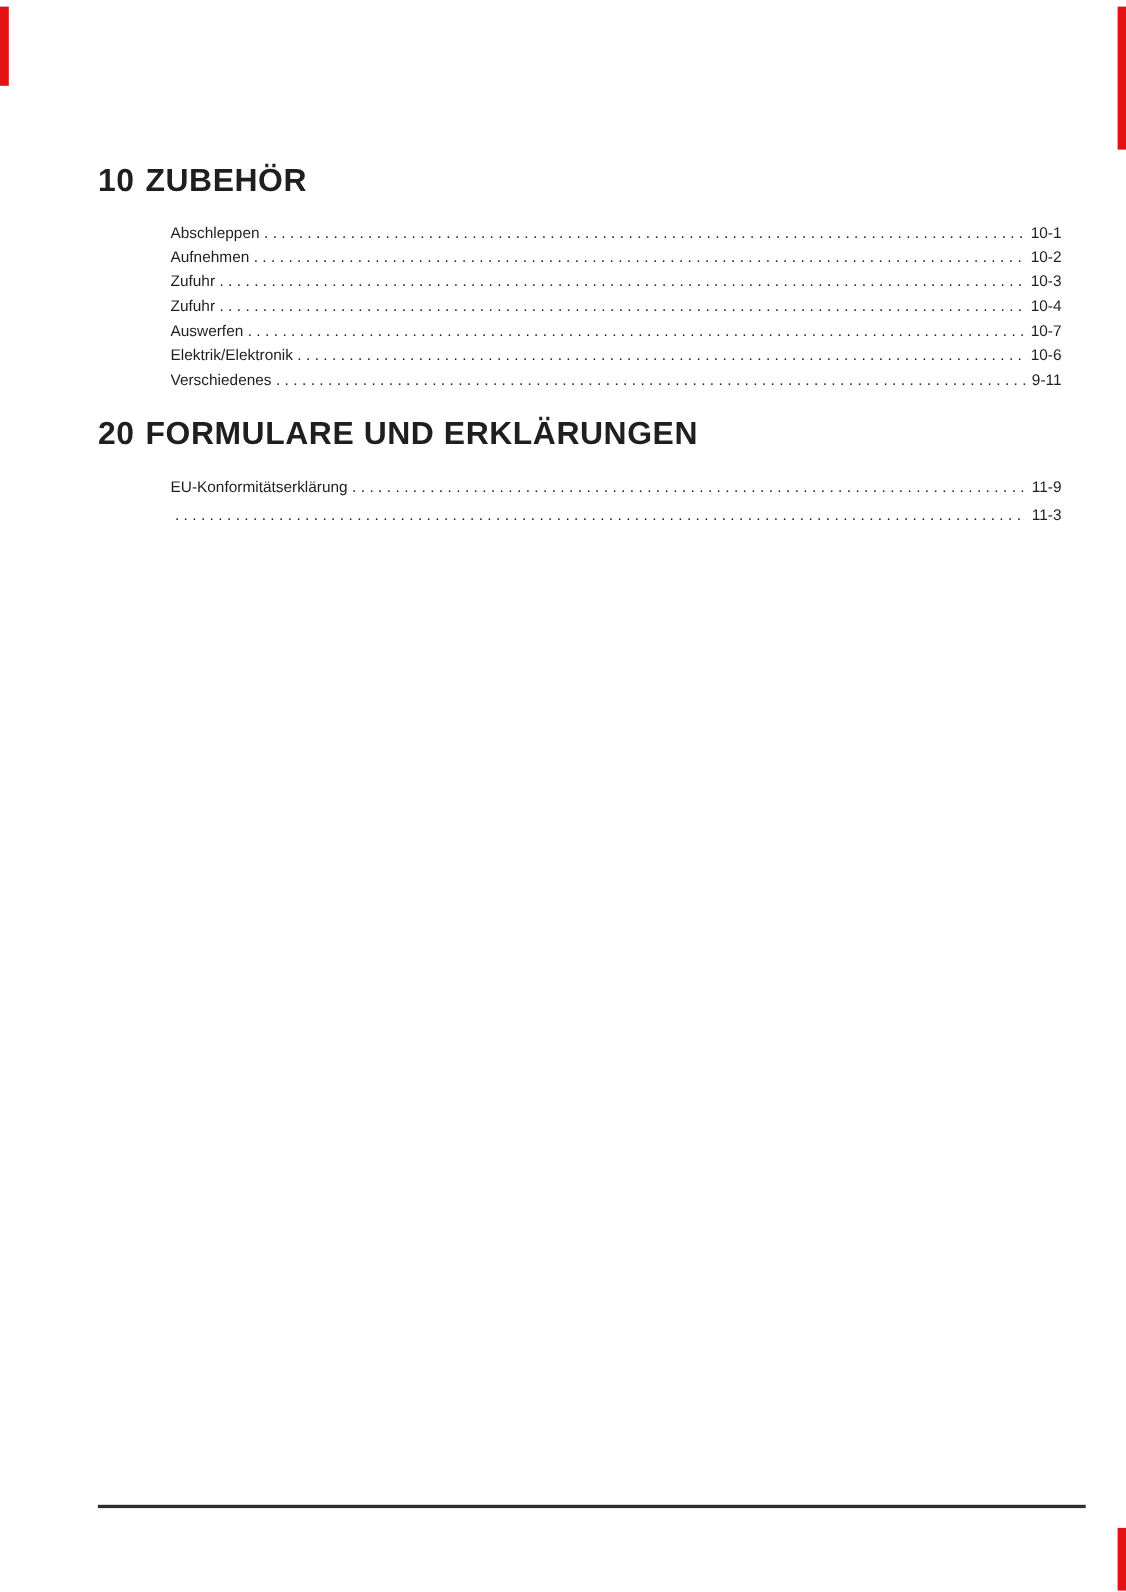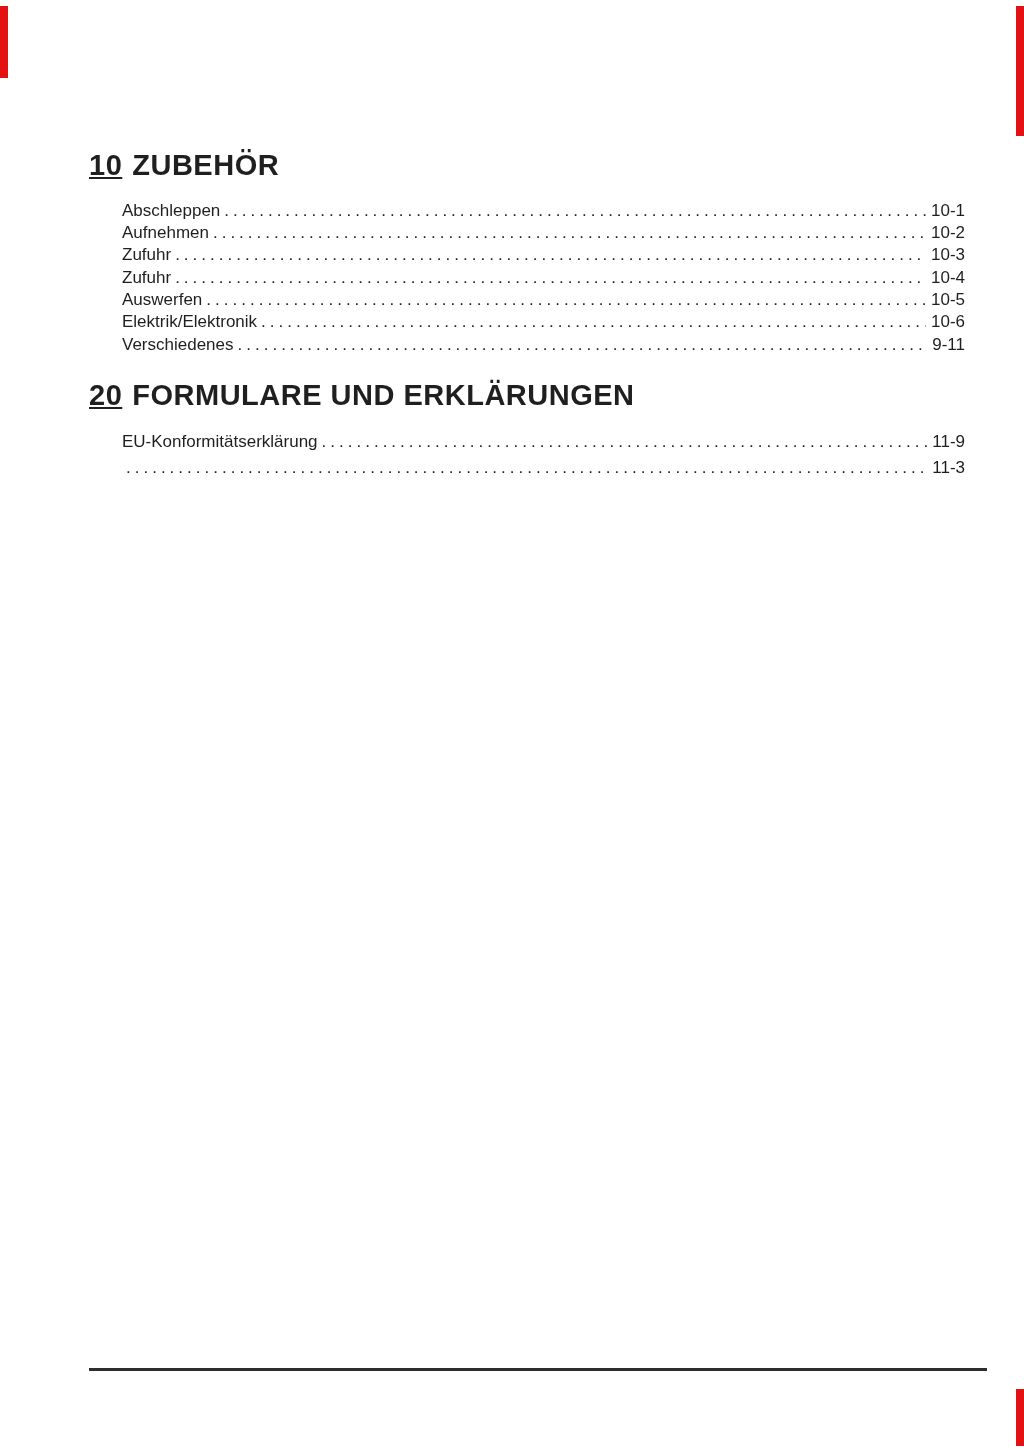--- a/index.html
+++ b/index.html
@@ -29,32 +29,32 @@
   .section-heading {
     font-size: 29px;
     line-height: 30px;
     letter-spacing: 0.5px;
     white-space: nowrap;
     color: var(--text-color, #1f1f1f);
   }
   .heading-number {
     display: inline-block;
     margin-right: 10px;
-    text-decoration: underline;
   }
   .entries {
     margin: 2px 0 0 33px;
     padding-right: 22px;
   }
   .toc-row {
     display: flex;
     align-items: flex-start;
-    font-size: 17px;
+    font-size: 14px;
     line-height: 22.3px;
     white-space: nowrap;
+    margin-left: 33px;
   }
   .section--11 {
     margin-top: 24px;
   }
   .section--11 .toc-row {
     line-height: 26px;
   }
   .toc-label {
     flex: none;
   }
@@ -115,21 +115,21 @@
           <span class="toc-page">10-3</span>
         </div>
         <div class="toc-row">
           <span class="toc-label">Zufuhr</span>
           <span class="dots">........................................................................................................................................................................................................</span>
           <span class="toc-page">10-4</span>
         </div>
         <div class="toc-row">
           <span class="toc-label">Auswerfen</span>
           <span class="dots">........................................................................................................................................................................................................</span>
-          <span class="toc-page">10-5</span>
+          <span class="toc-page">10-7</span>
         </div>
         <div class="toc-row">
           <span class="toc-label">Elektrik/Elektronik</span>
           <span class="dots">........................................................................................................................................................................................................</span>
           <span class="toc-page">10-6</span>
         </div>
         <div class="toc-row">
           <span class="toc-label">Verschiedenes</span>
           <span class="dots">........................................................................................................................................................................................................</span>
           <span class="toc-page">9-11</span>

